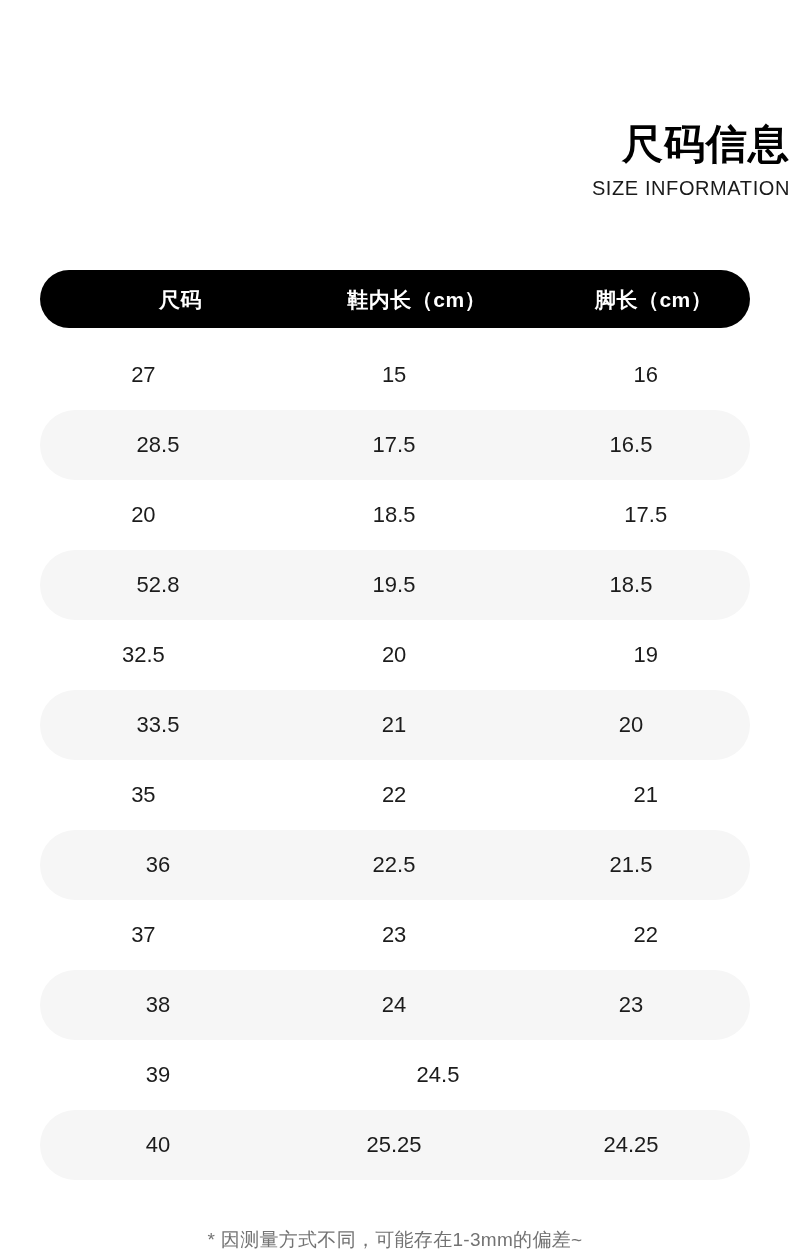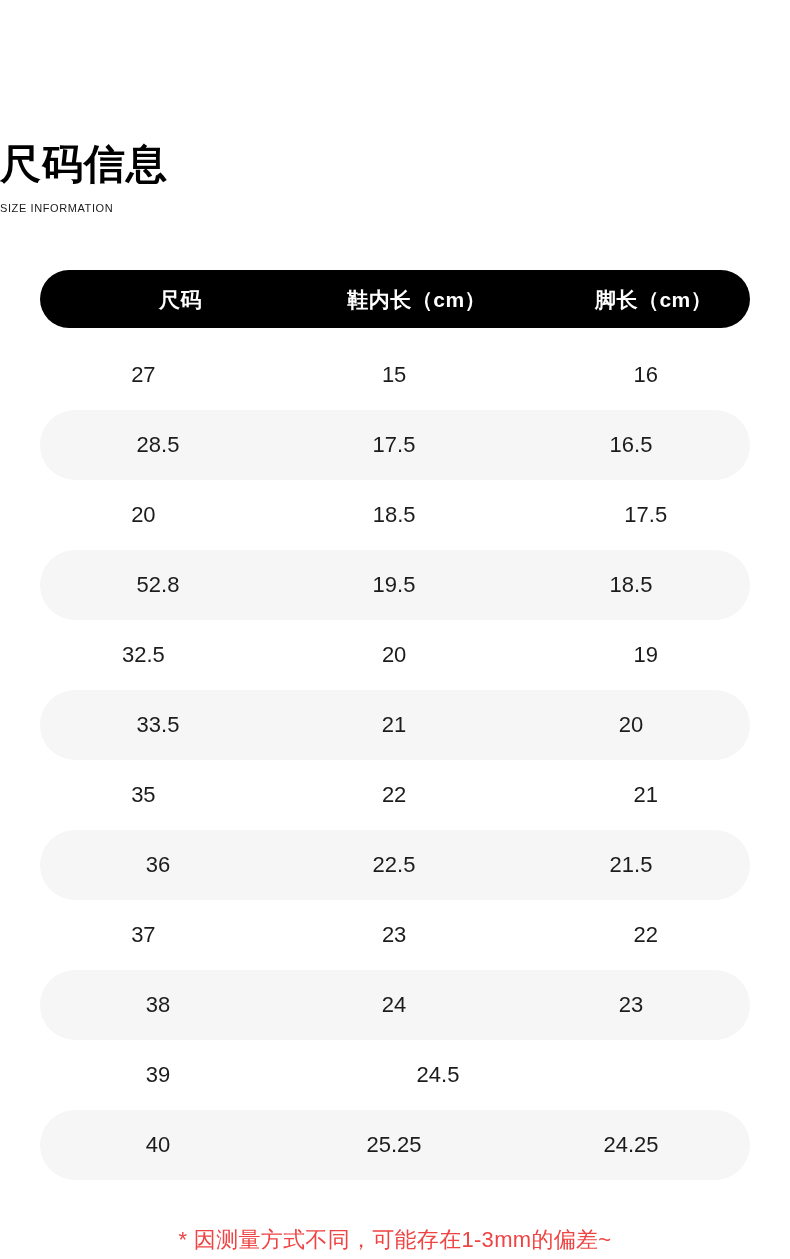--- a/index.html
+++ b/index.html
@@ -21,33 +21,32 @@
     height: 1259px;
     box-sizing: border-box;
   }
 
   
   .title-block {
     position: absolute;
     top: 118px;
     left: 0;
     width: 790px;
-    text-align: left;
-    margin-top: 20px;
+    text-align: right;
   }
   .title-cn {
     font-size: 41px;
     font-weight: bold;
     letter-spacing: 1px;
     line-height: 52px;
     color: #000000;
   }
   .title-en {
     margin-top: 8px;
-    font-size: 11px;
+    font-size: 20px;
     font-weight: normal;
     letter-spacing: 0.6px;
     line-height: 20px;
     color: #1a1a1a;
   }
 
   
   .size-table {
     position: absolute;
     top: 270px;
@@ -100,22 +99,22 @@
   .cell.c1 { width: 236px; }
   .cell.c2 { width: 238px; }
 
   
   .footnote {
     position: absolute;
     top: 1228px;
     left: 0;
     width: 790px;
     text-align: center;
-    font-size: 22px;
-    color: #ef4444;
+    font-size: 19px;
+    color: #737373;
     letter-spacing: 0.3px;
     line-height: 24px;
   }
 </style>
 </head>
 <body>
 
 <div class="page">
 
   <div class="title-block">

